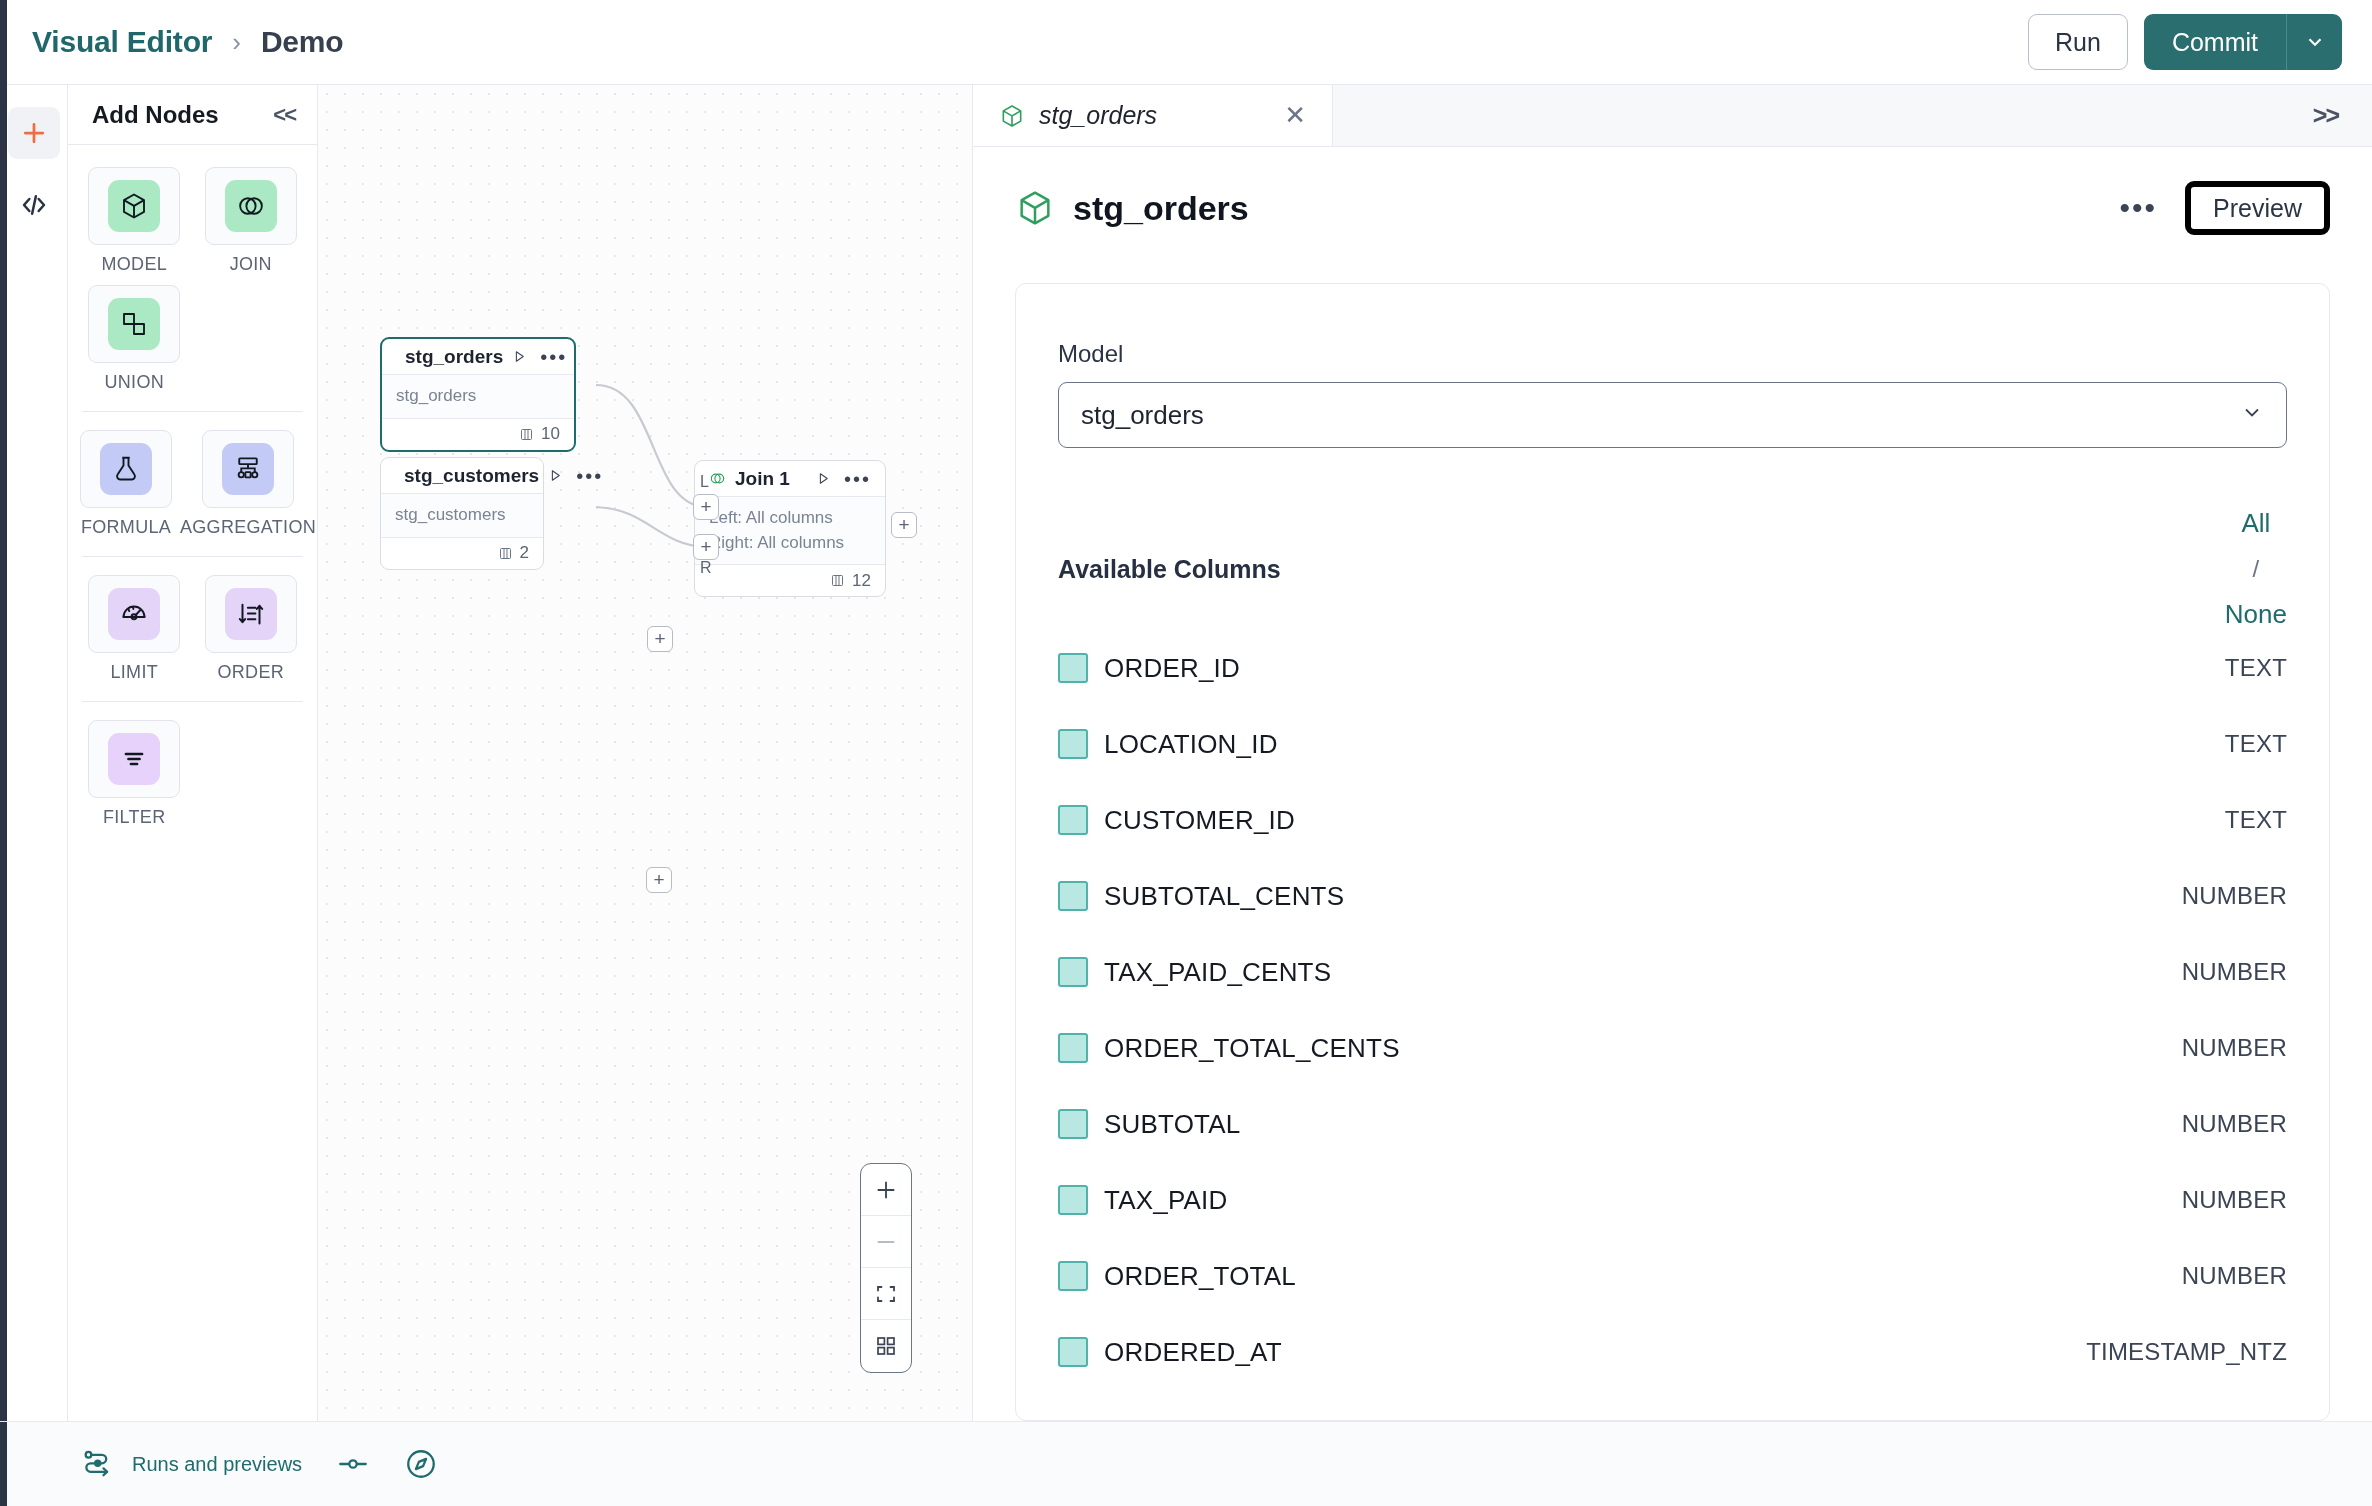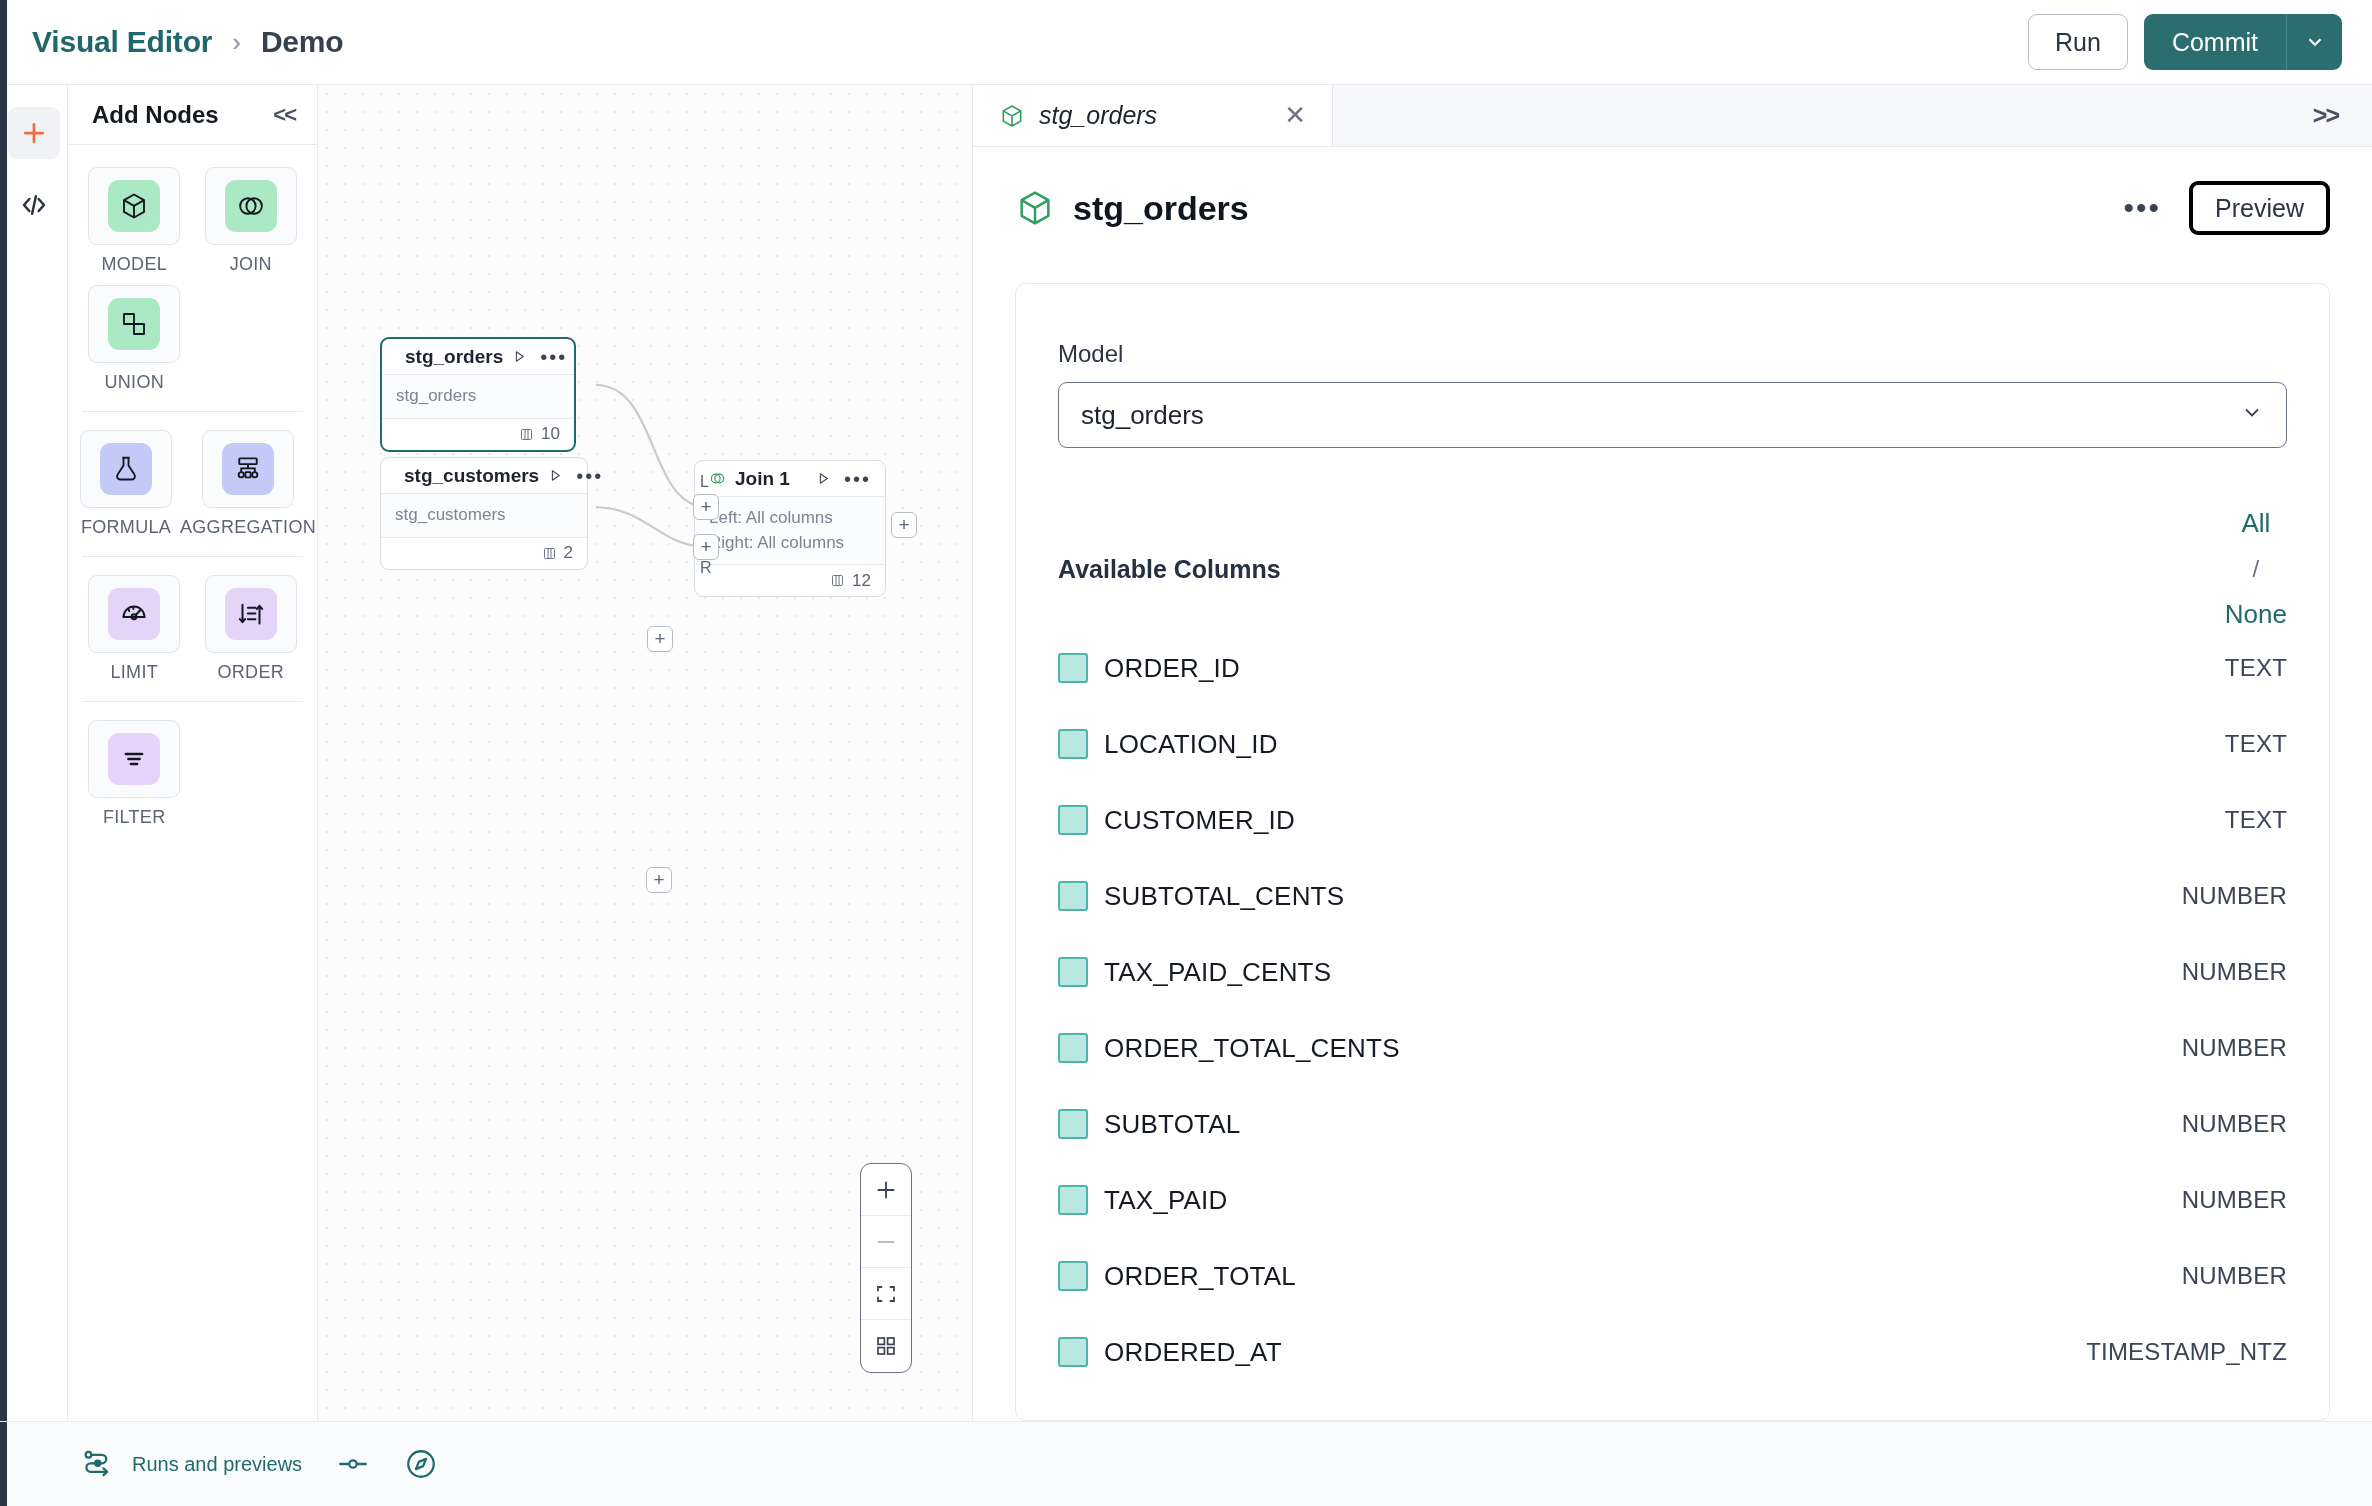--- a/index.html
+++ b/index.html
@@ -124,21 +124,21 @@
     border-right: 1px solid #e7e9ee; cursor: pointer; min-width: 360px;
   }
   .rp-tab-label { font-size: 25px; font-style: italic; color: #1d2430; }
   .rp-tab-close { margin-left: auto; color: #6b7585; font-size: 26px; cursor: pointer; }
   .rp-expand { margin-left: auto; display: flex; align-items: center; padding: 0 34px; color: #4a5365; font-size: 25px; font-weight: bold; cursor: pointer; letter-spacing: -2px; }
   .rp-head { display: flex; align-items: center; padding: 34px 42px 0 42px; }
   .rp-title { font-size: 34px; font-weight: bold; color: #10161f; margin-left: 18px; }
   .rp-head-actions { margin-left: auto; display: flex; align-items: center; gap: 28px; }
   .dots { color: #3b4455; font-size: 30px; letter-spacing: 2px; cursor: pointer; line-height: 1; }
   .btn-preview {
-    height: 54px; padding: 16px 22px; border: 4px solid #000000; border-radius: 9px; background: #fff;
+    height: 54px; padding: 16px 22px; border: 6px solid #000000; border-radius: 9px; background: #fff;
     color: #2b3445; font-size: 25px; font-family: inherit; cursor: pointer; display: flex; align-items: center;
   }
   .rp-card {
     margin: 48px 42px 0 42px; border: 1px solid #e7e9ee; border-radius: 11px;
     padding: 56px 42px 0 42px; flex: 1; overflow: hidden;
   }
   .field-label { font-size: 24px; color: #2b3445; margin-bottom: 14px; }
   .select {
     height: 66px; border: 1px solid #6b7585; border-radius: 9px; display: flex; align-items: center;
     padding: 0 22px; cursor: pointer;
@@ -350,21 +350,21 @@
         <div class="node-foot">
           <svg width="15" height="15" viewBox="0 0 24 24" fill="none" stroke="#6b7585" stroke-width="1.6">
               <rect x="4" y="4" width="16" height="16" rx="1.4"></rect>
               <path d="M9.6 4v16M14.4 4v16"></path>
             </svg>
           <span>10</span>
         </div>
         <div class="port" style="left:265px; top:287px;">+</div>
       </div>
 
-      <div class="node plain" style="left:62px; top:372px; width:208px;">
+      <div class="node plain" style="left:62px; top:372px; width:164px;">
         <div class="node-head">
           <svg width="17" height="17" viewBox="0 0 24 24" fill="none" stroke="#2f9e5e" stroke-width="1.6" stroke-linejoin="round">
               <path d="M12 2.8l8 4.5v9.4l-8 4.5-8-4.5V7.3z"></path>
               <path d="M4 7.3l8 4.6 8-4.6M12 11.9v9.3"></path>
             </svg>
           <span class="node-title">stg_customers</span>
           <span class="node-head-actions">
             <svg width="15" height="15" viewBox="0 0 24 24" fill="none" stroke="#3b4455" stroke-width="1.7" stroke-linejoin="round">
                 <path d="M7 4.5l11 7.5-11 7.5z"></path>
               </svg>

